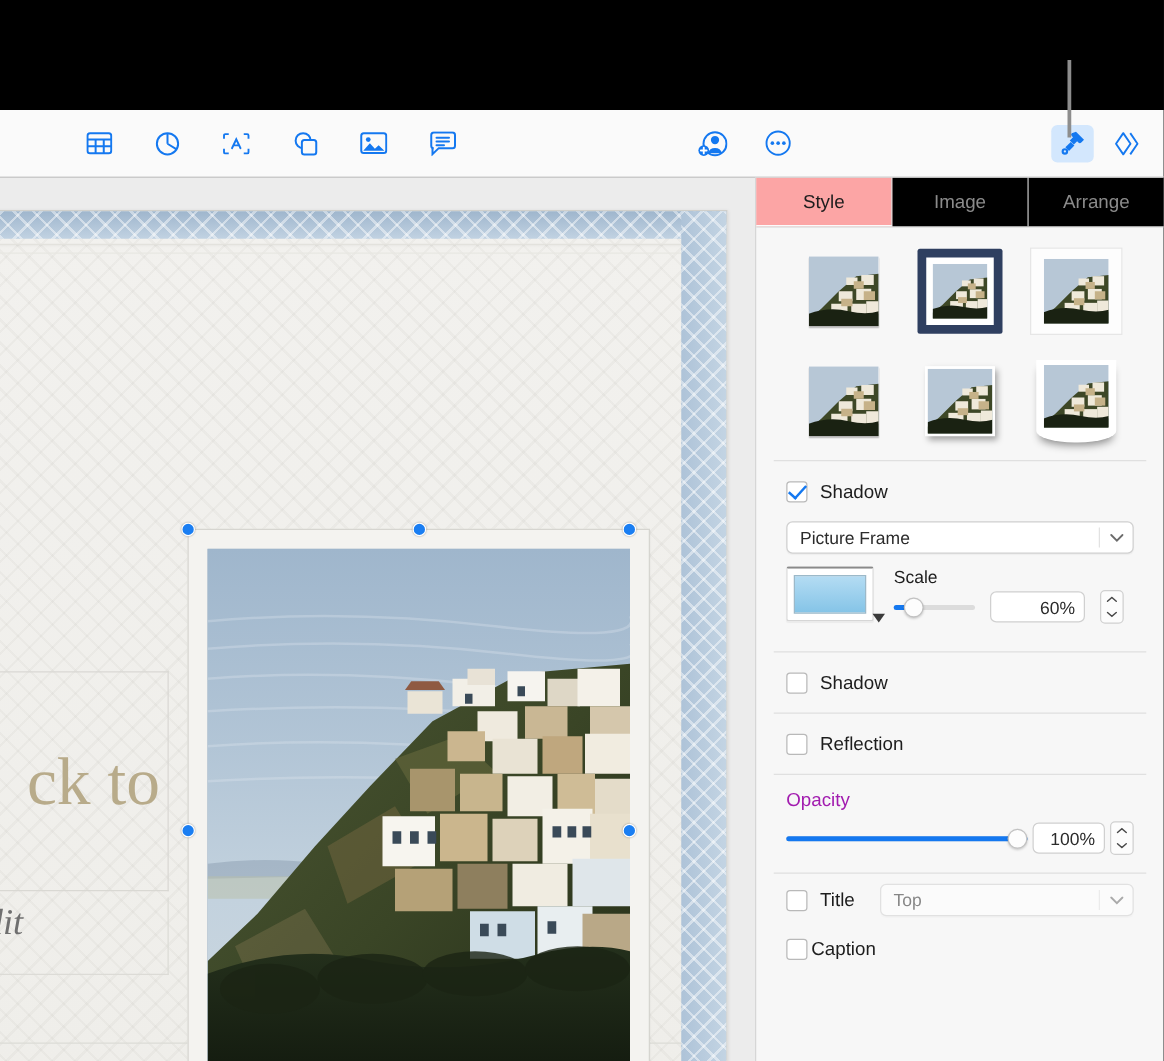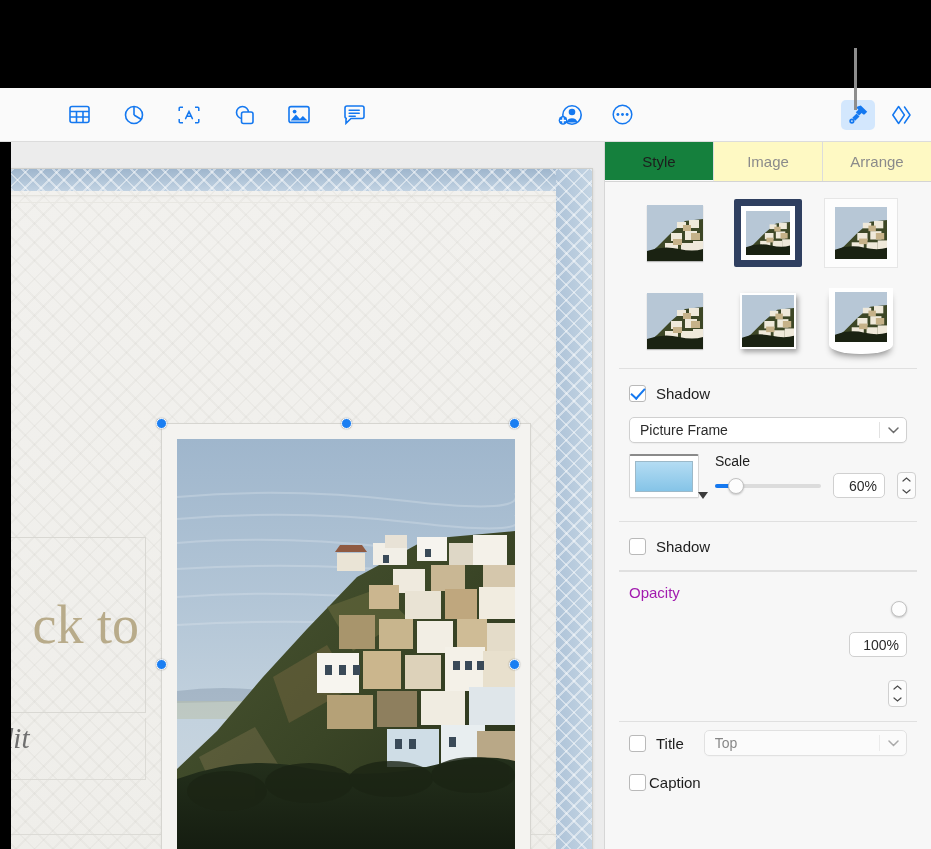--- a/index.html
+++ b/index.html
@@ -32,21 +32,21 @@
 
   .tb-btn {
     width: 34px; height: 30px; display: flex; align-items: center; justify-content: center;
     border-radius: 5px; cursor: default;
   }
   .tb-btn.active { background: #d3e7fd; }
   .tb-btn svg { display: block; }
 
   
   .canvas {
-    position: absolute; left: 11px; top: 142px; width: 604px; height: 707px;
+    position: absolute; left: 0; top: 142px; width: 604px; height: 707px;
     background: #ececec; overflow: hidden;
   }
   .page {
     position: absolute; left: -16px; top: 26px; width: 598px; height: 700px;
     background:
       repeating-linear-gradient(135deg, rgba(180,178,170,.10) 0 2px, rgba(255,255,255,0) 2px 13px),
       repeating-linear-gradient(45deg, rgba(180,178,170,.10) 0 2px, rgba(255,255,255,0) 2px 13px),
       linear-gradient(#f2f1ee, #efeeea);
     border: 1px solid #cfcfcb;
     box-shadow: 0 1px 3px rgba(0,0,0,.10);
@@ -113,25 +113,25 @@
   }
 
   
   .panel {
     position: absolute; left: 604px; top: 142px; width: 327px; height: 707px;
     background: #f7f7f7; border-left: 1px solid #d6d6d6;
   }
   .tabs { display: flex; height: 40px; border-bottom: 1px solid #d4d4d4; }
   .tab {
     flex: 1; display: flex; align-items: center; justify-content: center;
-    font-size: 15px; color: #8b8b8b; background: #fef9c3;
+    font-size: 15px; color: #8b8b8b; background: #000000;
     border-right: 1px solid #dcdcdc; cursor: default;
   }
   .tab:last-child { border-right: none; text-align: center; }
-  .tab.active { background: #15803d; color: #1d1d1d; border-bottom: 1px solid #fbfbfb; }
+  .tab.active { background: #fca5a5; color: #1d1d1d; border-bottom: 1px solid #fbfbfb; }
 
   .presets {
     padding: 14px 24px 10px 24px;
     display: grid; grid-template-columns: repeat(3, 1fr);
     row-gap: 14px; justify-items: center;
   }
   .preset { width: 86px; height: 74px; display: flex; align-items: center; justify-content: center; cursor: default; }
   .th { width: 56px; height: 56px; overflow: hidden; position: relative; }
   .th .img { position: absolute; inset: 0; }
 
@@ -174,21 +174,21 @@
   .select {
     height: 26px; background: #fff; border: 1px solid #d0d0d0; border-radius: 5px;
     display: flex; align-items: center; padding: 0 0 0 10px;
     font-size: 14px; color: #2b2b2b; box-shadow: 0 1px 1px rgba(0,0,0,.04);
     cursor: default; position: relative;
   }
   .select .val { flex: 1; }
   .select .sep { width: 1px; height: 16px; background: #e2e2e2; }
   .select .chev { width: 26px; display:flex; align-items:center; justify-content:center; }
 
-  .color-scale { display: flex; align-items: center; gap: 16px; padding: 10px 15px 0 24px; }
+  .color-scale { display: flex; gap: 16px; padding: 10px 32px 0 24px; }
   .swatch-box {
     position: relative; width: 70px; height: 44px; background:#fff;
     border:1px solid #d6d6d6; border-top: 2px solid #8a8a8a; border-radius:2px;
     padding: 5px; box-shadow: 0 1px 1px rgba(0,0,0,.05);
   }
   .swatch {
     width: 100%; height: 100%;
     background: linear-gradient(#b4dcf3,#85c4e7);
     border: 1px solid #9cb9c9;
   }
@@ -204,34 +204,34 @@
   .slider { position: relative; height: 16px; flex: 1; display: flex; align-items: center; }
   .track { position: absolute; left: 0; right: 0; height: 4px; background: #dcdcdc; border-radius: 2px; }
   .fill { position: absolute; left: 0; height: 4px; background: #1478f0; border-radius: 2px; }
   .knob {
     position: absolute; width: 16px; height: 16px; border-radius: 50%;
     background: #fdfdfd; border: 1px solid #c2c2c2;
     box-shadow: 0 1px 2px rgba(0,0,0,.2); cursor: default;
   }
 
   .numfield {
-    width: 52px; height: 25px; background: #fff; border: 1px solid #d0d0d0; border-radius: 5px;
+    width: 76px; height: 25px; background: #fff; border: 1px solid #d0d0d0; border-radius: 5px;
     display: flex; align-items: center; justify-content: flex-end; padding-right: 7px;
     font-size: 14px; color: #2b2b2b;
   }
   .stepper {
     width: 19px; height: 27px; background: #fcfcfc; border: 1px solid #d0d0d0; border-radius: 4px;
     display: flex; flex-direction: column; align-items: center; justify-content: space-around;
     cursor: default;
   }
   .stepper svg { display: block; }
 
   .opacity-block { padding: 12px 24px 14px 24px; }
   .opacity-label { font-size: 15px; color: #a21caf; margin-bottom: 8px; }
-  .opacity-line { display: flex; align-items: flex-end; gap: 23px; flex-direction: column; }
+  .opacity-line { display: flex; align-items: center; gap: 4px; }
 
   .title-row { display:flex; align-items:center; gap:10px; height: 42px; padding: 0 24px; }
   .title-row .select { flex: 1; }
   .cap-row { display:flex; align-items:center; gap:3px; height: 36px; padding: 0 24px; }
 </style>
 </head>
 <body>
 
 <div class="screen">
 
@@ -693,20 +693,26 @@
 
     <div class="row">
       <div class="chk-row">
         <span class="chk"></span>
         <span class="chk-label">Shadow</span>
       </div>
     </div>
 
     <div class="divider"></div>
 
+    <div class="row">
+      <div class="chk-row">
+        <span class="chk"></span>
+        <span class="chk-label">Reflection</span>
+      </div>
+    </div>
 
     <div class="divider"></div>
 
     <div class="opacity-block">
       <div class="opacity-label">Opacity</div>
       <div class="opacity-line">
         <div class="slider">
           <div class="track"></div>
           <div class="fill" style="width:100%"></div>
           <div class="knob" style="left:calc(100% - 16px)"></div>

